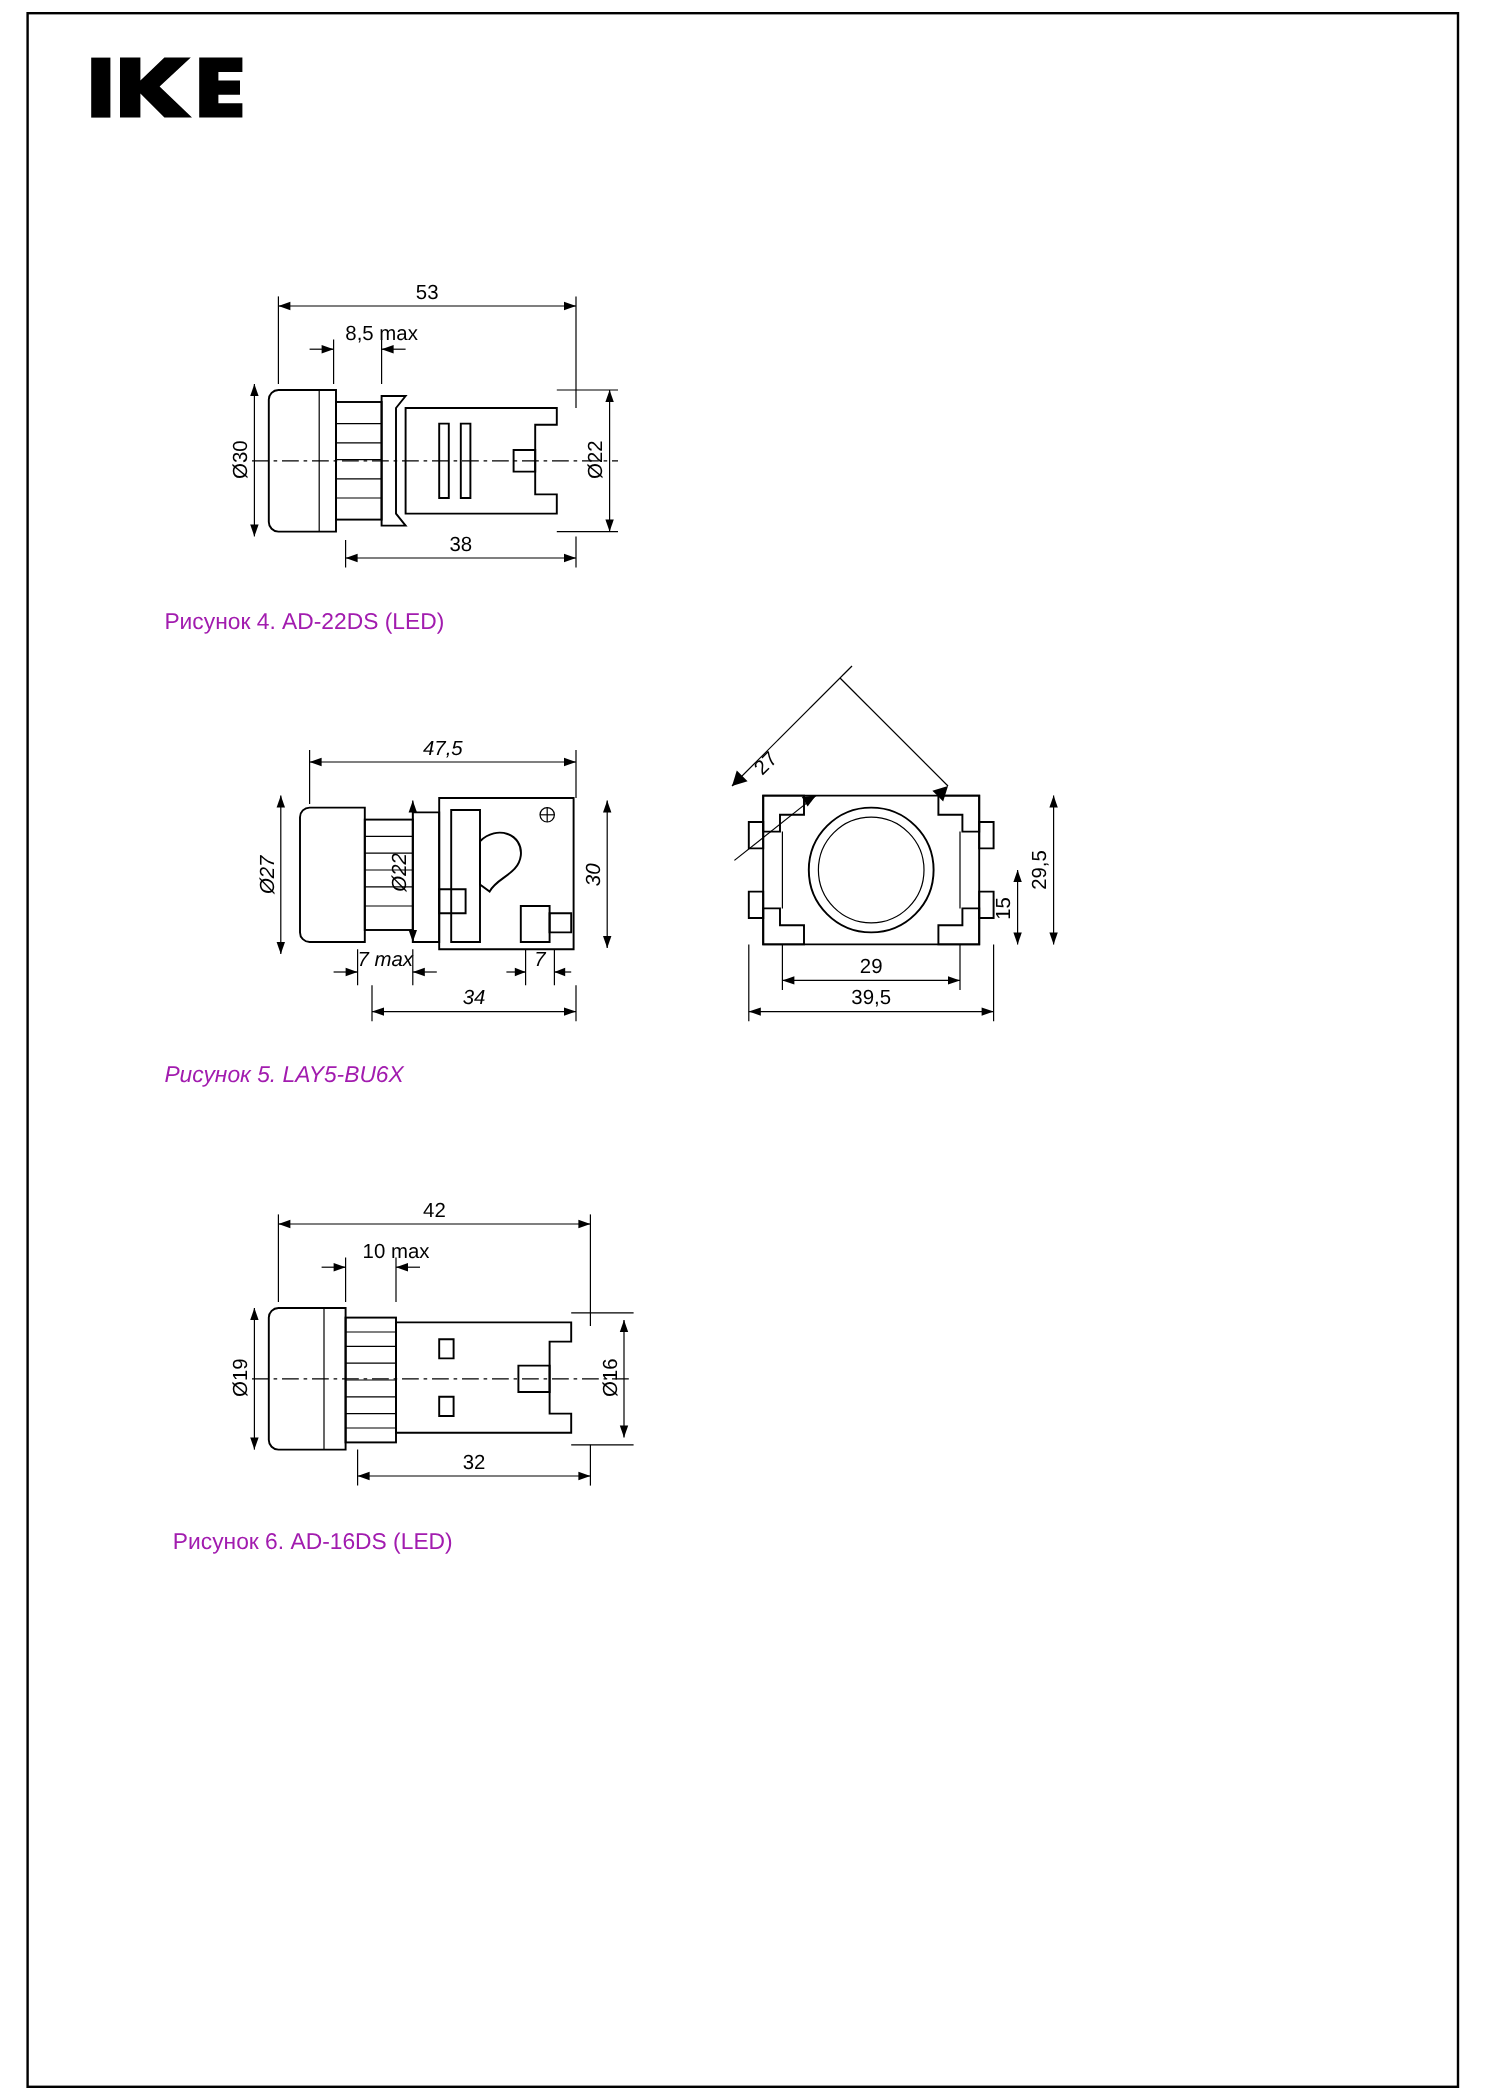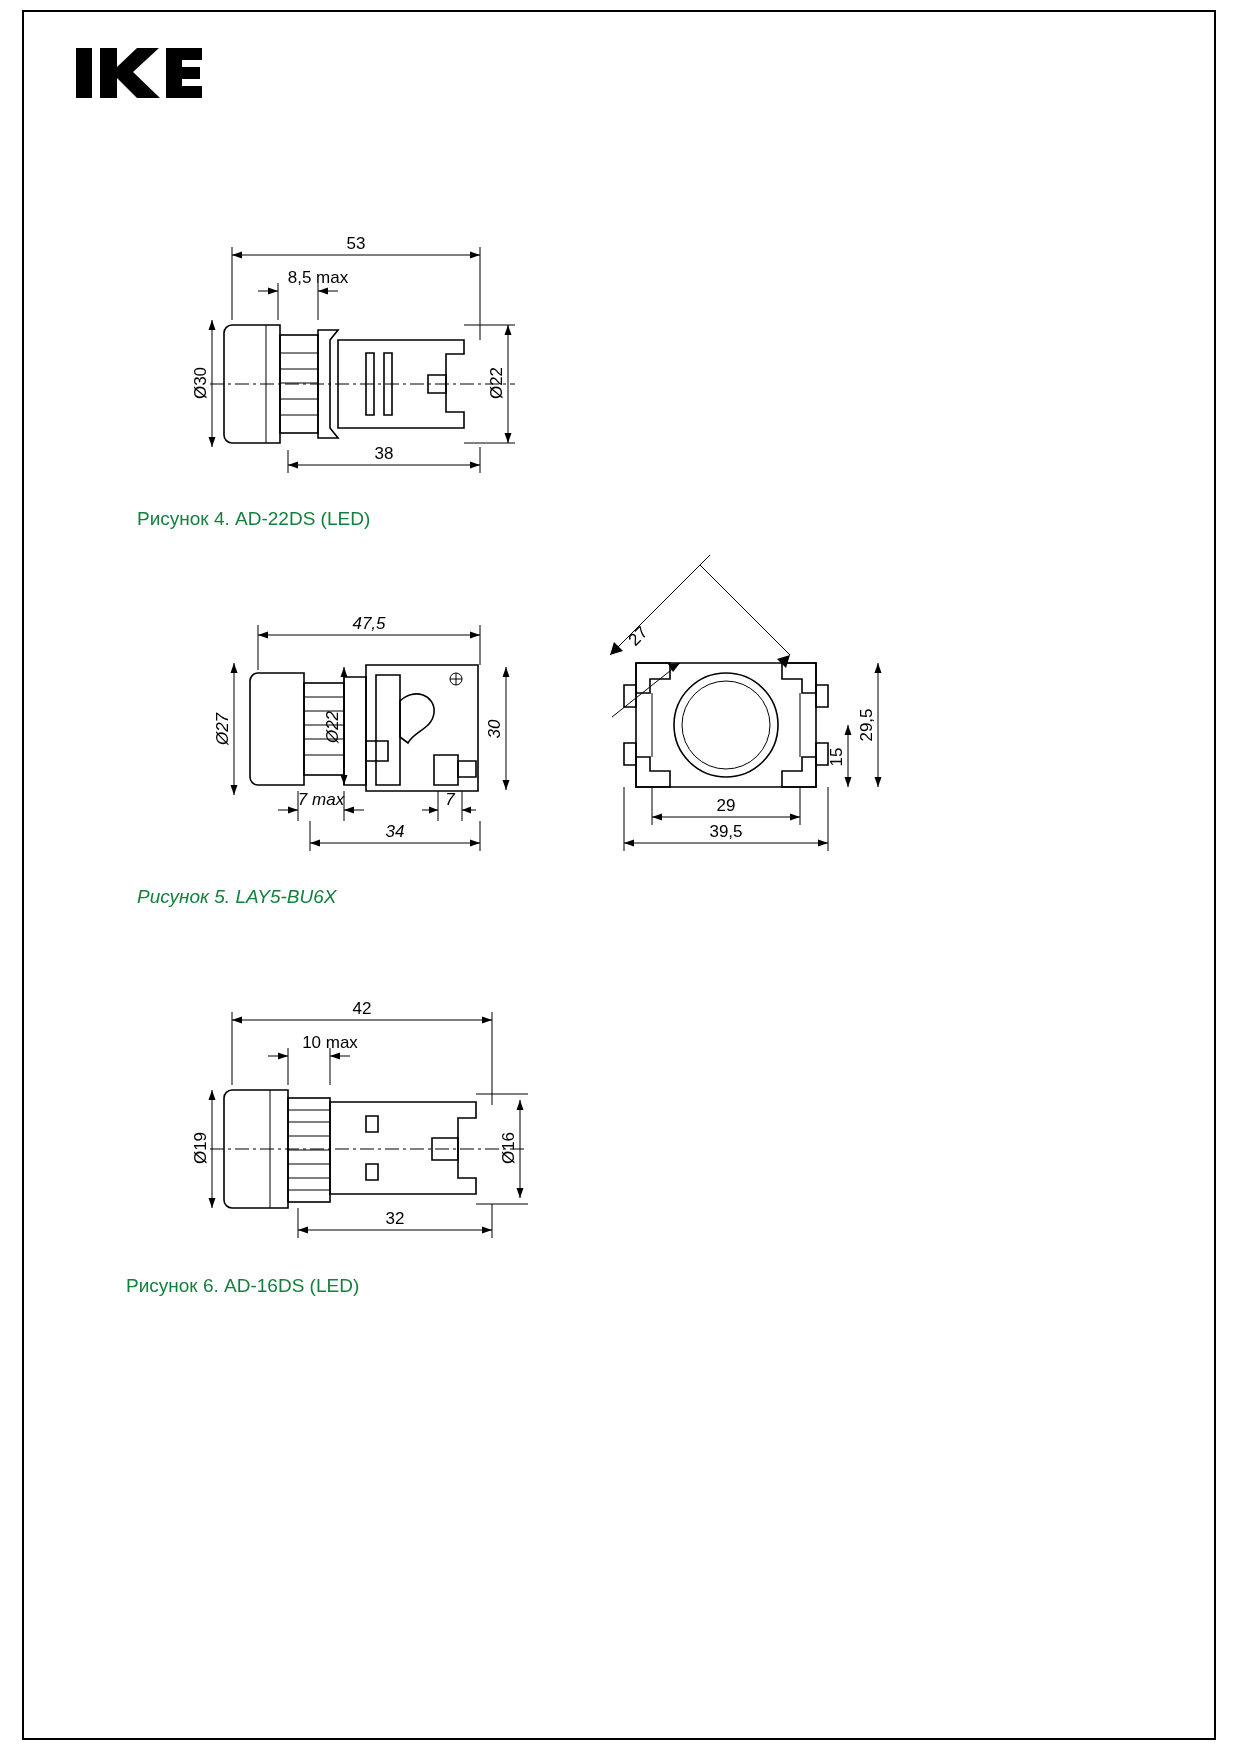--- a/index.html
+++ b/index.html
@@ -33,26 +33,26 @@
     left: 74px;
     top: 42px;
     width: 130px;
     height: 62px;
   }
   
   .caption {
     position: absolute;
     font-size: 19px;
     font-family: "Liberation Sans", sans-serif;
-    color: #15803d;
+    color: #a21caf;
     white-space: nowrap;
   }
   #cap-fig4 { left: 137px; top: 508px; }
   #cap-fig5 { left: 137px; top: 886px; font-style: italic; }
-  #cap-fig6 { left: 126px; top: 1275px; }
+  #cap-fig6 { left: 144px; top: 1275px; }
 
   
   .drawing {
     position: absolute;
     text-align: center;
   }
   #fig4-draw { left: 170px; top: 225px; width: 400px; height: 260px; }
   #fig5-draw { left: 170px; top: 605px; width: 420px; height: 270px; font-style: italic; }
   #fig5b-draw { left: 590px; top: 535px; width: 330px; height: 340px; }
   #fig6-draw { left: 170px; top: 990px; width: 400px; height: 260px; text-decoration: underline; }

